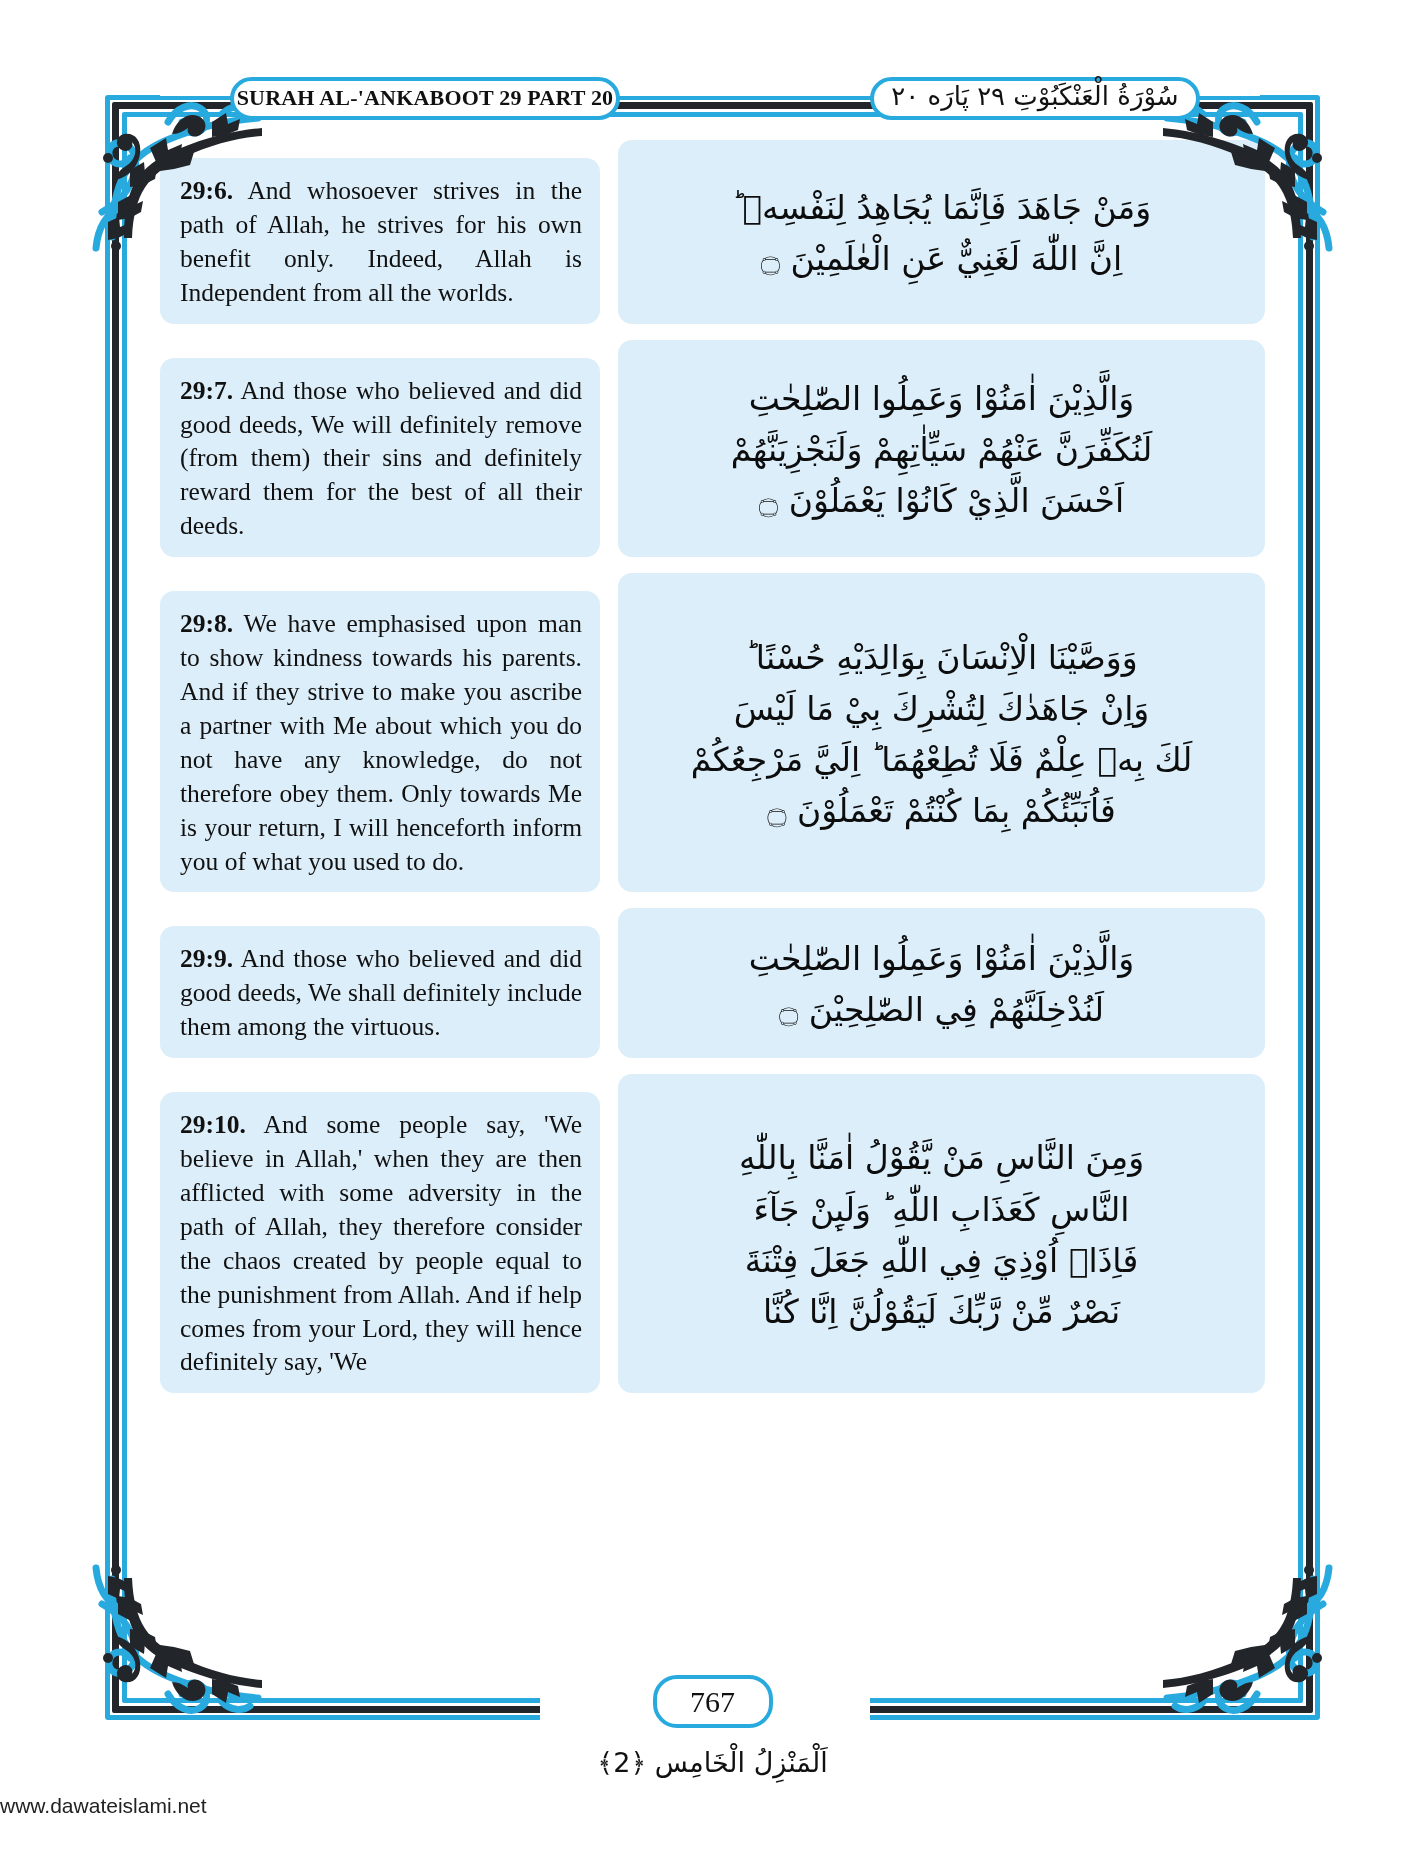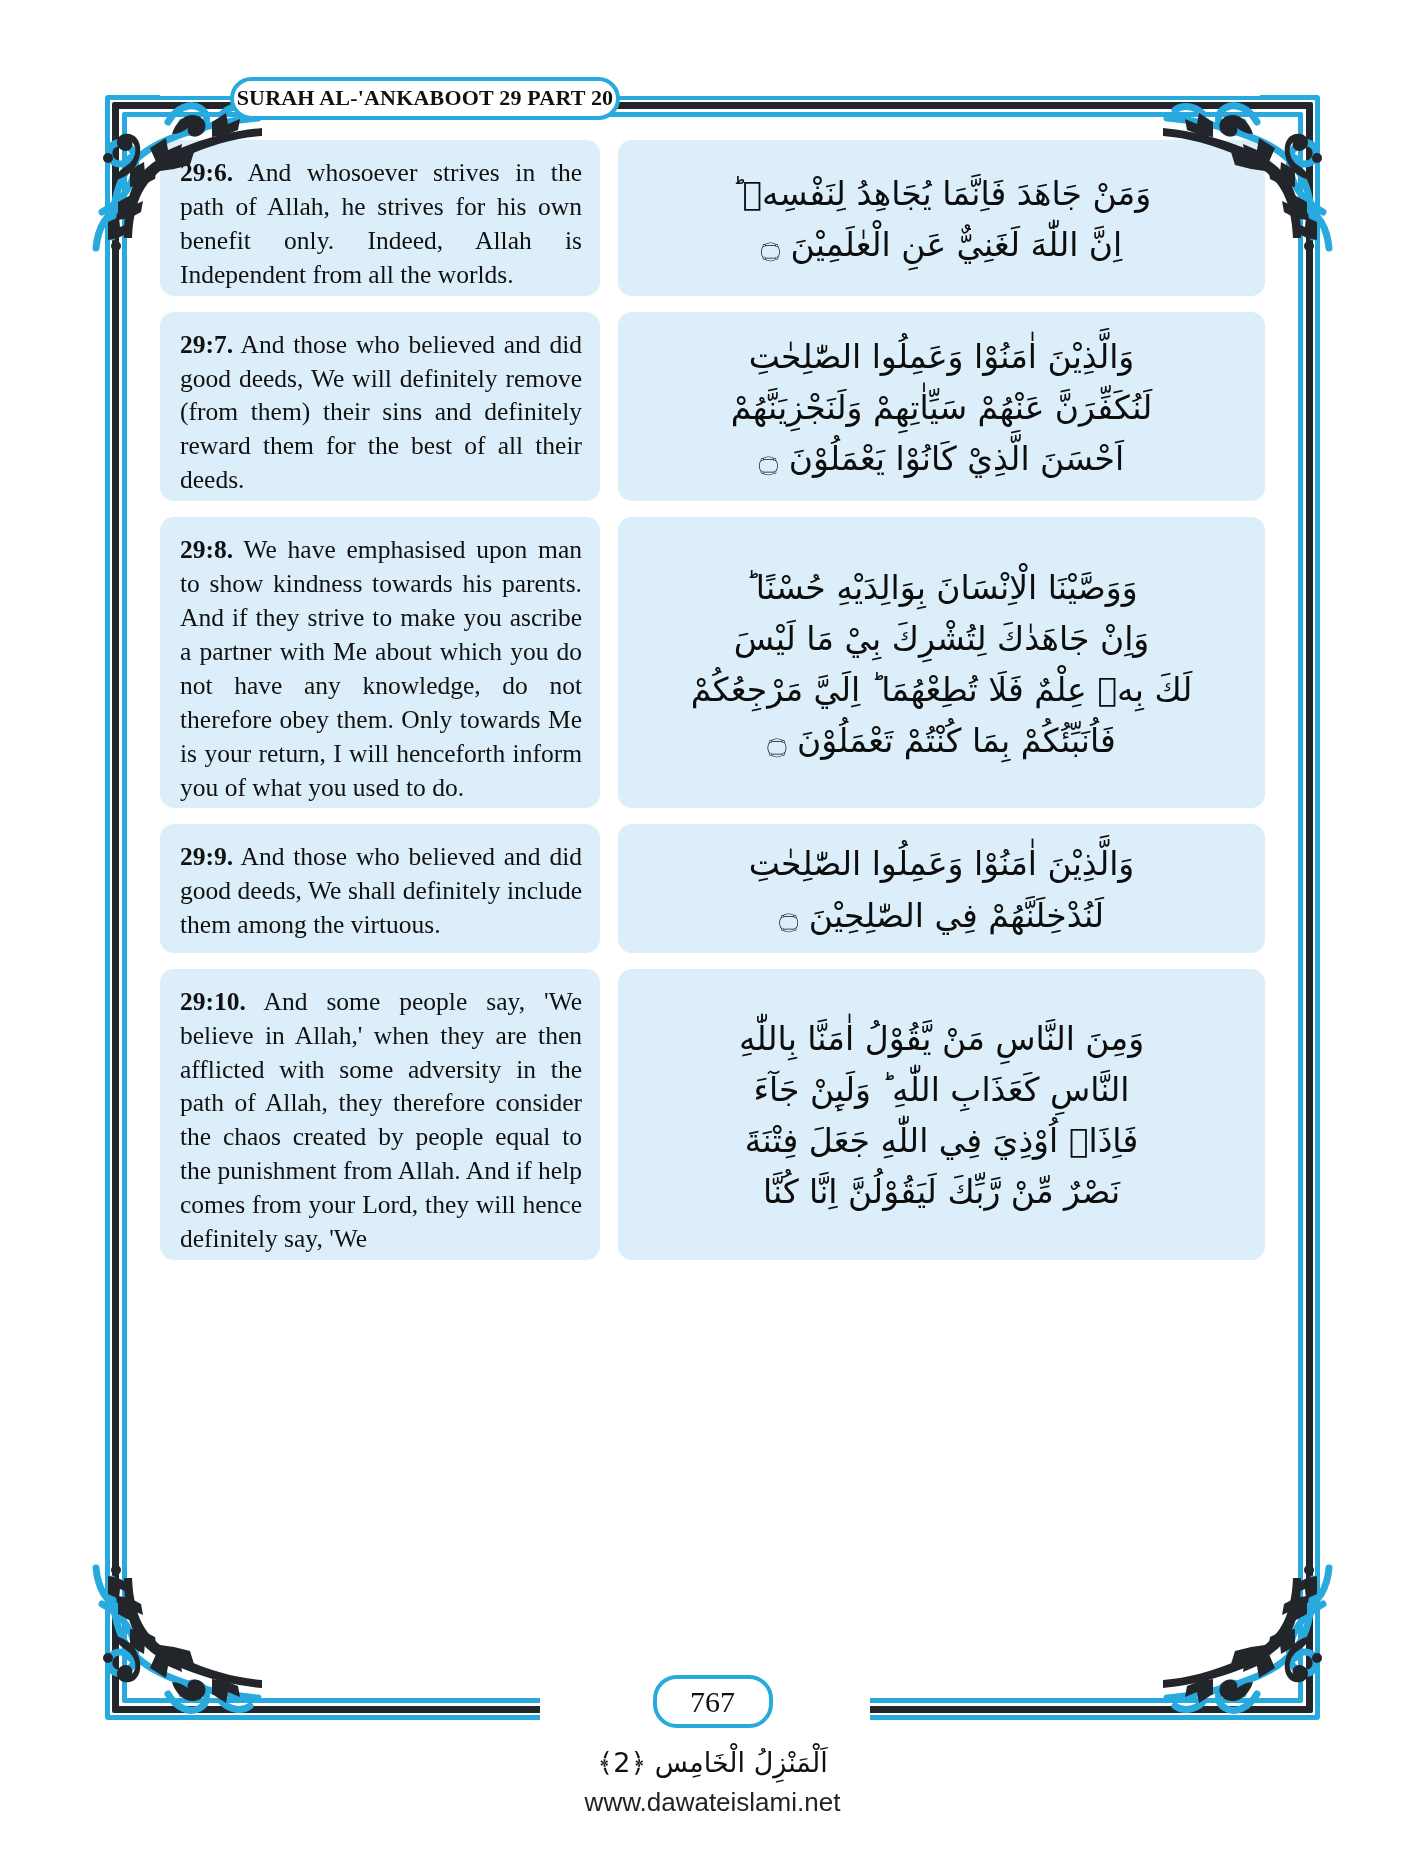--- a/index.html
+++ b/index.html
@@ -140,21 +140,22 @@
     margin-bottom: 16px;
     align-items: stretch;
   }
   .panel {
     background: #DCEEF9;
     border-radius: 14px;
     box-sizing: border-box;
   }
   .panel-en {
     width: 440px;
-    padding: 16px 18px 4px 20px;
+    padding: 16px 18px 14px 20px;
+    margin-top: 18px;
   }
   .panel-ar {
     flex: 1;
     padding: 14px 22px 12px 22px;
     display: flex;
     flex-direction: column;
     justify-content: center;
   }
 
   .en-text {
@@ -219,41 +220,43 @@
     font-family: "DejaVu Sans", "Liberation Sans", sans-serif;
     font-size: 27px;
     color: #111111;
     direction: rtl;
     z-index: 20;
   }
   .site {
     position: absolute;
     left: 0; right: 0;
     bottom: 32px;
-    text-align: center;
     font-family: "Liberation Sans", "DejaVu Sans", sans-serif;
-    font-size: 26px;
+    font-size: 21px;
     color: #222222;
     z-index: 20;
   }
 </style>
 </head>
 <body>
 
 <div id="page">
 
   <div class="frame-outer"></div>
   <div class="frame-mid"></div>
   <div class="frame-inner"></div>
 
   <div class="rule-mask-top"></div>
 
   <div class="header-row">
     <div class="pill pill-left">
       <span class="hdr-text">SURAH AL-'ANKABOOT 29 PART 20</span>
+    </div>
+    <div class="pill pill-right">
+      <span class="hdr-text">سُوْرَةُ الْعَنْكَبُوْتِ ٢٩ پَارَه ٢٠</span>
     </div>
   </div>
 
   <div class="corner corner-tl">
     <svg viewBox="0 0 190 190" xmlns="http://www.w3.org/2000/svg">
       <g fill="none" stroke="#29AADE" stroke-width="7" stroke-linecap="round">
         <path d="M40 175 C40 120, 55 95, 95 78 C130 63, 160 58, 186 56"></path>
         <path d="M30 150 C48 140, 58 128, 62 112 C66 96, 62 86, 52 82 C42 78, 34 86, 38 96 C42 104, 54 104, 58 96"></path>
         <path d="M96 60 C104 46, 118 40, 128 46 C138 52, 136 66, 126 70 C118 73, 110 68, 110 60"></path>
         <path d="M24 186 C26 166, 34 152, 48 146"></path>

